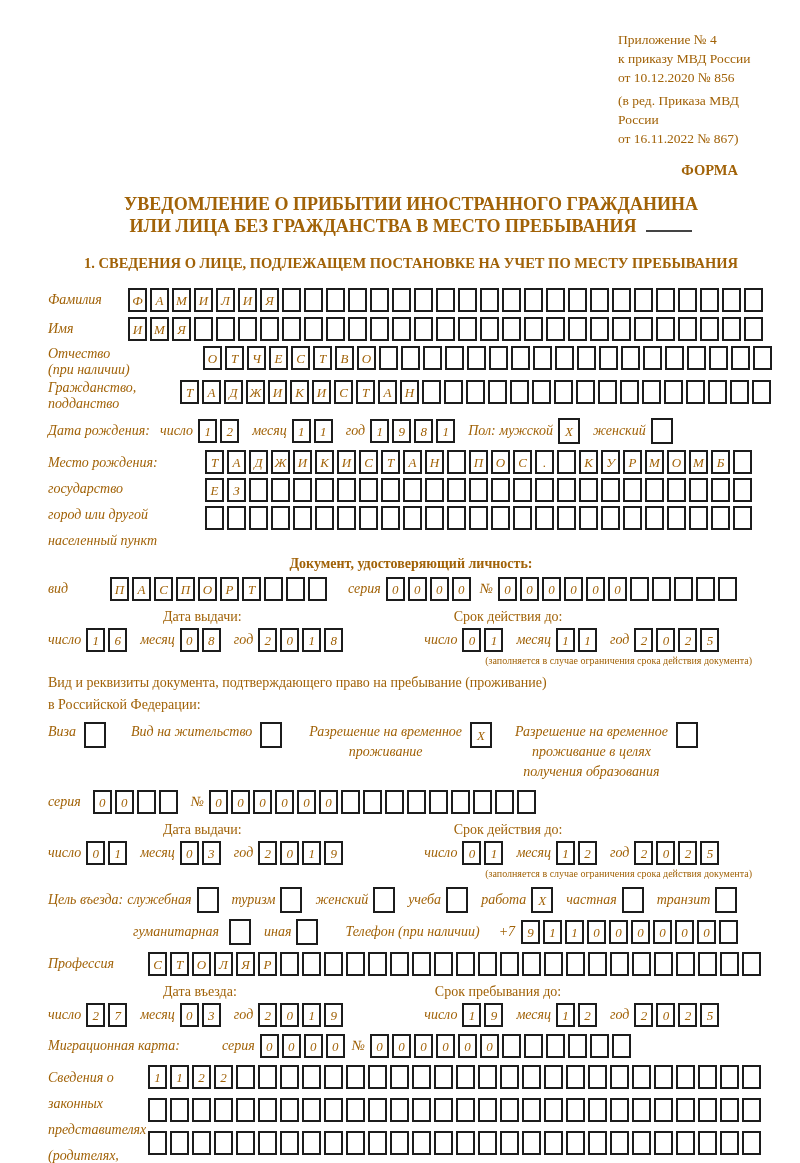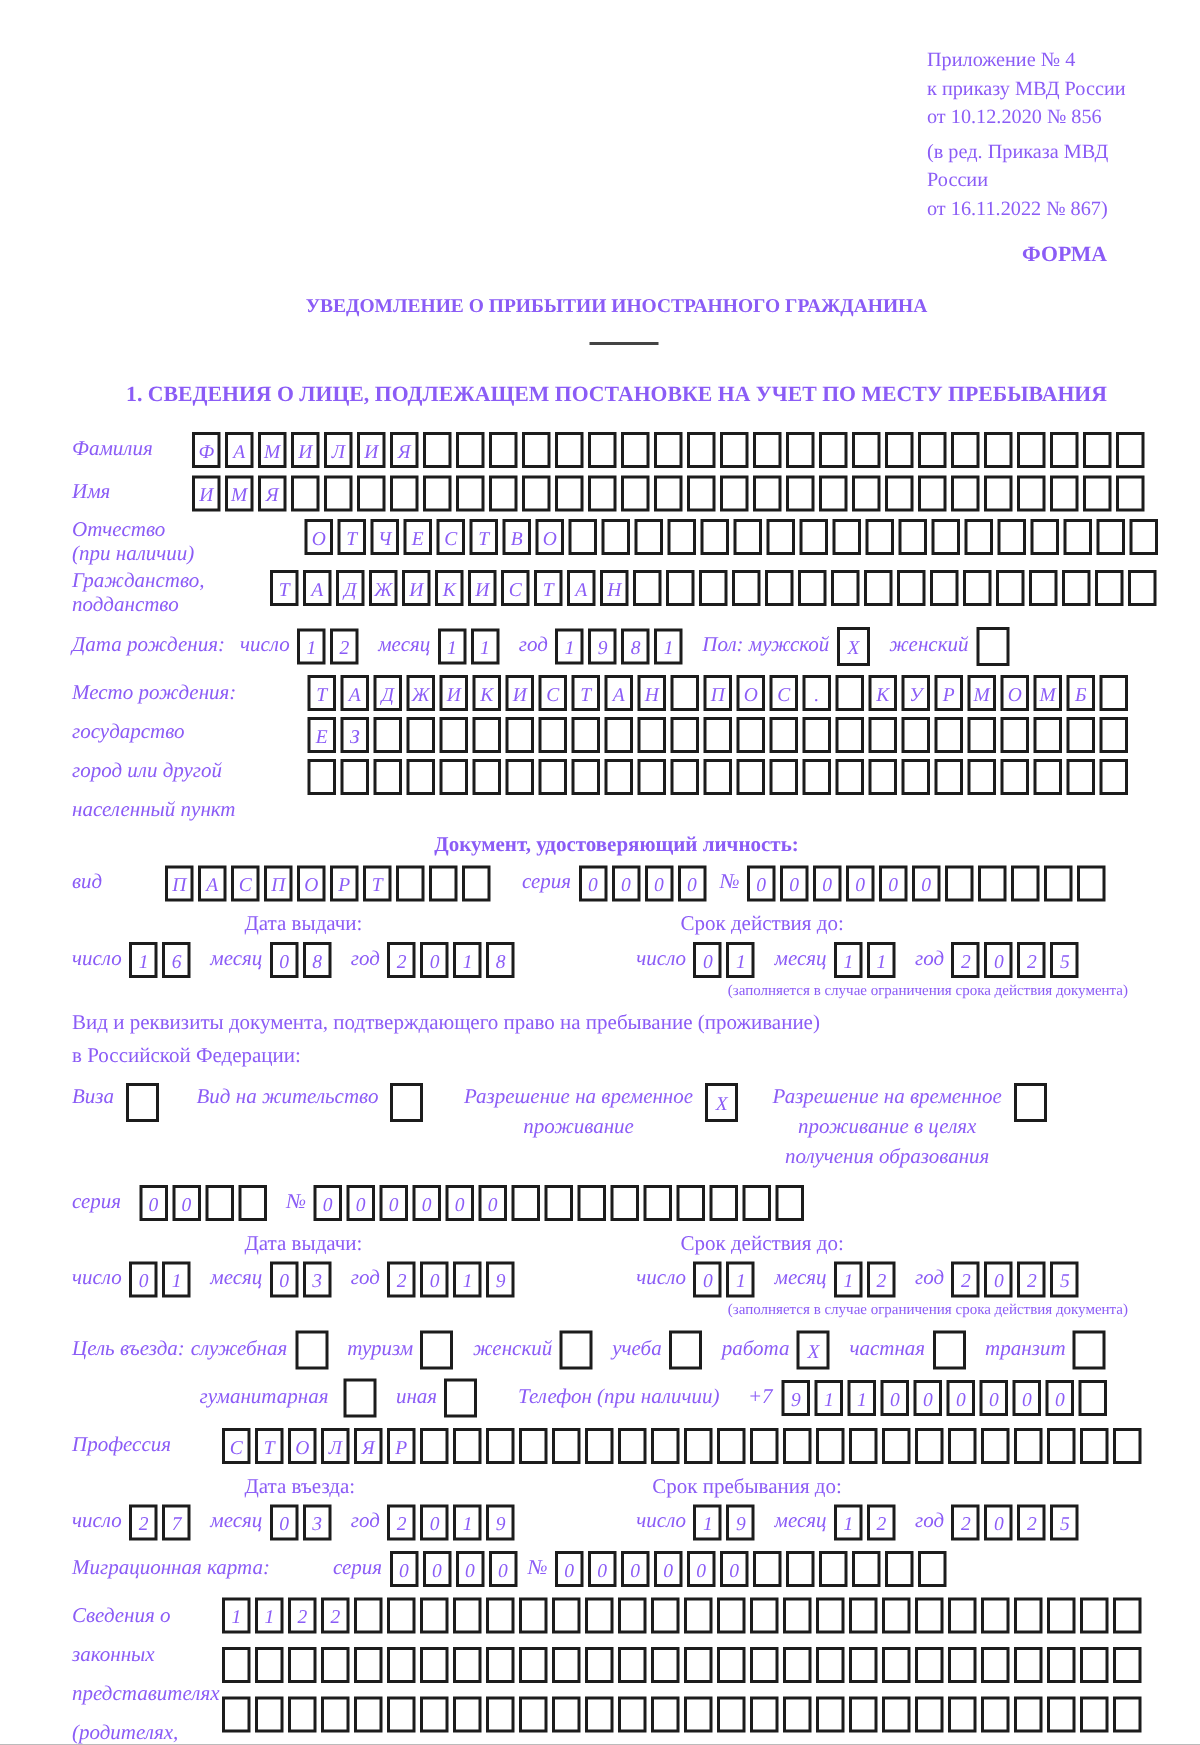--- a/index.html
+++ b/index.html
@@ -1,26 +1,26 @@
 <!DOCTYPE html>
 <html><head>
 <meta charset="utf-8">
 <style>
   html,body{margin:0;padding:0;background:#888;}
   .page{
-    width:800px;height:1163px;background:#ffffff;color:#8b5cf6;
+    width:800px;height:1163px;background:#ffffff;color:#a16207;
     font-family:"Liberation Serif","DejaVu Serif",serif;font-size:14px;
     box-sizing:border-box;padding:30px 26px 10px 48px;overflow:hidden;position:relative;
   }
   .ml{white-space:pre-line;}
   
   .hdr{margin-left:570px;font-size:13.5px;line-height:19px;}
   .hdr .grp2{margin-top:4px;}
   .forma{text-align:right;font-weight:bold;margin:14px 36px 0 0;font-size:14.5px;}
-  .title{text-align:center;font-weight:bold;font-size:13px;line-height:22px;margin-top:14px;}
+  .title{text-align:center;font-weight:bold;font-size:18px;line-height:22px;margin-top:14px;}
   .t-underline{display:inline-block;width:46px;border-bottom:2px solid #444;margin-left:10px;vertical-align:baseline;}
   .sect{font-weight:bold;font-size:14.5px;text-align:center;margin-top:18px;}
   
   .frow{display:flex;align-items:center;margin-top:5px;font-style:italic;}
   .frow.top{align-items:flex-start;}
   .lbl{flex:0 0 auto;}
   .cells{display:flex;flex:0 0 auto;}
   .cell{
     width:19px;height:24px;box-sizing:border-box;border:2px solid #1c1c1c;margin-right:3px;
     display:inline-flex;align-items:center;justify-content:center;
@@ -49,21 +49,21 @@
     <div class="ml">Приложение № 4
 к приказу МВД России
 от 10.12.2020 № 856</div>
     <div class="ml grp2">(в ред. Приказа МВД России
 от 16.11.2022 № 867)</div>
   </div>
   <div class="forma">ФОРМА</div>
 
   <div class="title">
     <div>УВЕДОМЛЕНИЕ О ПРИБЫТИИ ИНОСТРАННОГО ГРАЖДАНИНА</div>
-    <div><span class="t-underline"></span></div>
+    <div><span>ИЛИ ЛИЦА БЕЗ ГРАЖДАНСТВА В МЕСТО ПРЕБЫВАНИЯ</span><span class="t-underline"></span></div>
   </div>
 
   <div class="sect">1. СВЕДЕНИЯ О ЛИЦЕ, ПОДЛЕЖАЩЕМ ПОСТАНОВКЕ НА УЧЕТ ПО МЕСТУ ПРЕБЫВАНИЯ</div>
 
   <div class="frow" style="margin-top:16px;">
     <span class="lbl w80">Фамилия</span>
     <span class="cells">
         <span class="cell">Ф</span>
         <span class="cell">А</span>
         <span class="cell">М</span>

